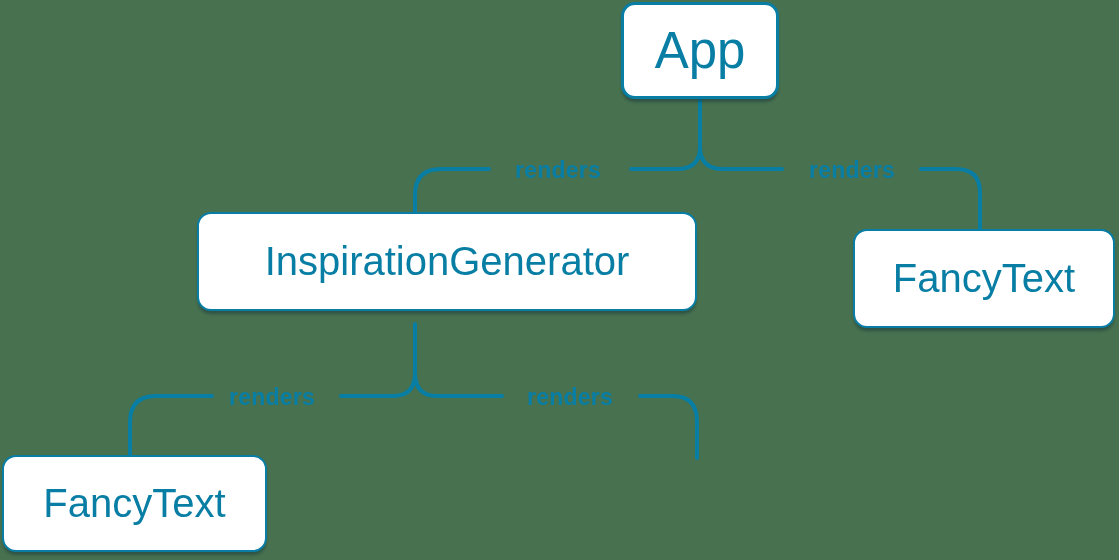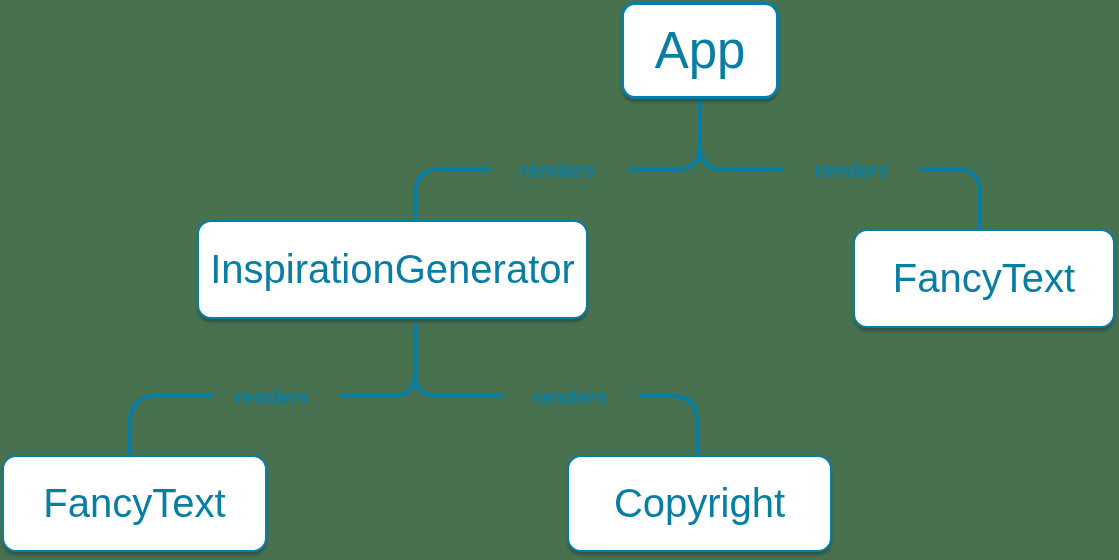--- a/index.html
+++ b/index.html
@@ -25,25 +25,24 @@
   .edge {
     fill: none;
     stroke: var(--accent);
     stroke-width: 4;
     stroke-linecap: round;
   }
   .edge-label {
     position: absolute;
     transform: translate(-50%, -50%);
     color: var(--accent);
-    font-size: 20px;
+    font-size: 23px;
     font-weight: 700;
     letter-spacing: 0.2px;
     white-space: nowrap;
-    font-style: italic;
   }
   .node {
     position: absolute;
     background: var(--node-fill);
     border: 2px solid var(--accent);
     border-radius: 14px;
     display: flex;
     align-items: center;
     justify-content: center;
     box-shadow: 0 4px 3px -1px rgba(21, 47, 58, 0.45);
@@ -81,29 +80,26 @@
 
   <span class="edge-label" style="left:558px; top:170px">renders</span>
   <span class="edge-label" style="left:852px; top:170px">renders</span>
   <span class="edge-label" style="left:272px; top:397px">renders</span>
   <span class="edge-label" style="left:570px; top:397px">renders</span>
 
   <div class="node root" style="left:621px; top:2px; width:158px; height:97px">
     <span class="node-label">App</span>
   </div>
 
-  <div class="node" style="left:197px; top:220px; width:391px; height:99px">
+  <div class="node" style="left:197px; top:212px; width:500px; height:99px">
     <span class="node-label">InspirationGenerator</span>
   </div>
 
   <div class="node" style="left:853px; top:229px; width:262px; height:99px">
     <span class="node-label">FancyText</span>
   </div>
 
   <div class="node" style="left:2px; top:455px; width:265px; height:97px">
     <span class="node-label">FancyText</span>
   </div>
 
-  <div class="node" style="left:567px; top:455px; width:265px; height:97px">
-    <span class="node-label">Copyright</span>
-  </div>
 
 </div>
 
 </body></html>

